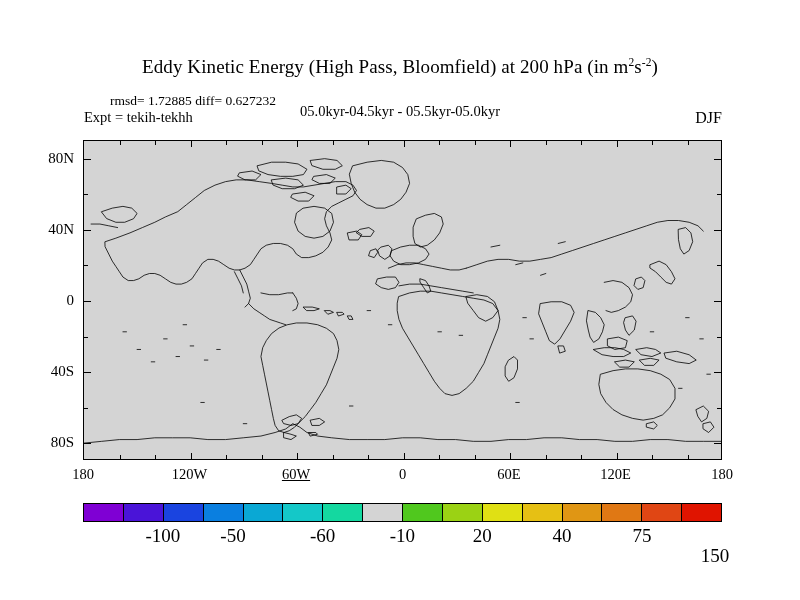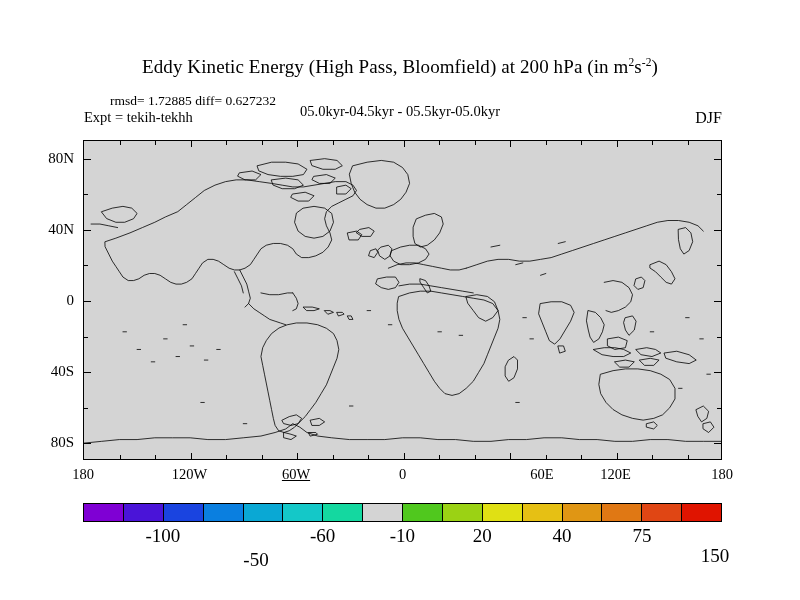--- a/index.html
+++ b/index.html
@@ -347,21 +347,21 @@
 <div class="ylabel" style="top: 157.8px;">80N</div>
 <div class="ylabel" style="top: 228.9px;">40N</div>
 <div class="ylabel" style="top: 300.0px;">0</div>
 <div class="ylabel" style="top: 371.1px;">40S</div>
 <div class="ylabel" style="top: 442.2px;">80S</div>
 
 <div class="xlabel" style="left: 83px;">180</div>
 <div class="xlabel" style="left: 189.5px;">120W</div>
 <div class="xlabel" style="left: 296px; text-decoration: underline;">60W</div>
 <div class="xlabel" style="left: 402.5px;">0</div>
-<div class="xlabel" style="left: 509px; margin-left: 33px;">60E</div>
+<div class="xlabel" style="left: 509px;">60E</div>
 <div class="xlabel" style="left: 615.5px;">120E</div>
 <div class="xlabel" style="left: 722px;">180</div>
 
 <div id="colorbar">
     <div class="swatch" style="background: rgb(127, 0, 212);"></div>
     <div class="swatch" style="background: rgb(74, 20, 216);"></div>
     <div class="swatch" style="background: rgb(26, 68, 224);"></div>
     <div class="swatch" style="background: rgb(10, 127, 224);"></div>
     <div class="swatch" style="background: rgb(10, 168, 212);"></div>
     <div class="swatch" style="background: rgb(20, 200, 200);"></div>
@@ -371,19 +371,19 @@
     <div class="swatch" style="background: rgb(155, 210, 20);"></div>
     <div class="swatch" style="background: rgb(224, 224, 20);"></div>
     <div class="swatch" style="background: rgb(230, 192, 20);"></div>
     <div class="swatch" style="background: rgb(224, 150, 20);"></div>
     <div class="swatch" style="background: rgb(224, 120, 20);"></div>
     <div class="swatch" style="background: rgb(224, 70, 20);"></div>
     <div class="swatch" style="background: rgb(224, 20, 0);"></div>
   </div>
 
 <div class="cb-label" style="left: 162.9px;">-100</div>
-<div class="cb-label" style="left: 256px; margin-top: 24px;">-50</div>
+<div class="cb-label" style="left: 233px;">-50</div>
 <div class="cb-label" style="left: 322.6px;">-60</div>
 <div class="cb-label" style="left: 402.4px;">-10</div>
 <div class="cb-label" style="left: 482.3px; font-family: Liberation Serif, serif;">20</div>
 <div class="cb-label" style="left: 562.1px;">40</div>
 <div class="cb-label" style="left: 642px;">75</div>
 <div class="cb-label" style="left: 715px; margin-top: 20px;">150</div>
 
 </body></html>

